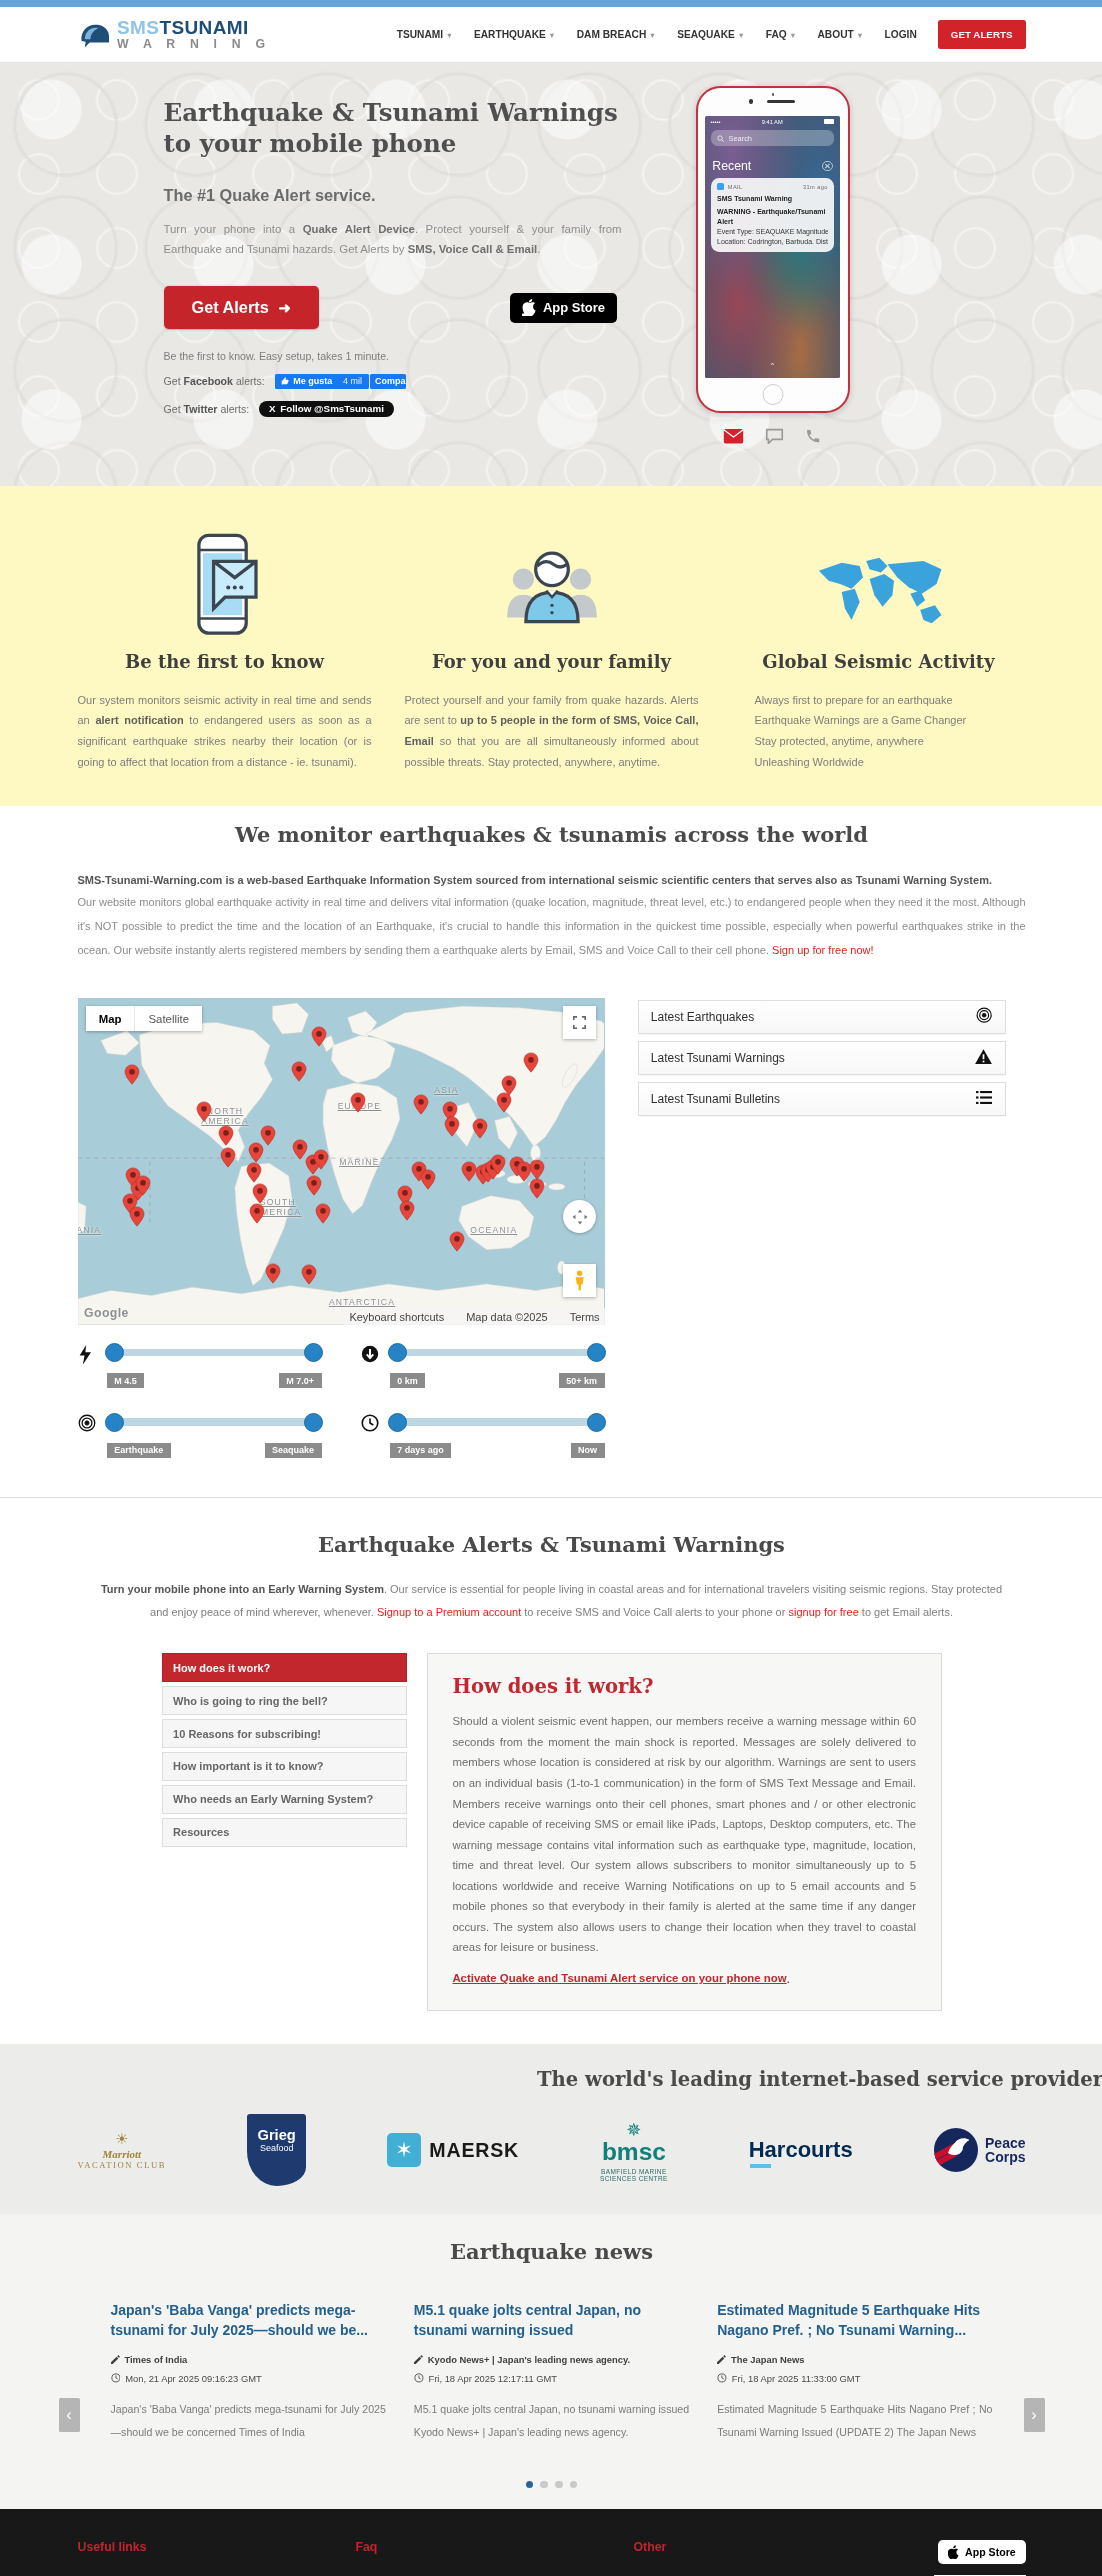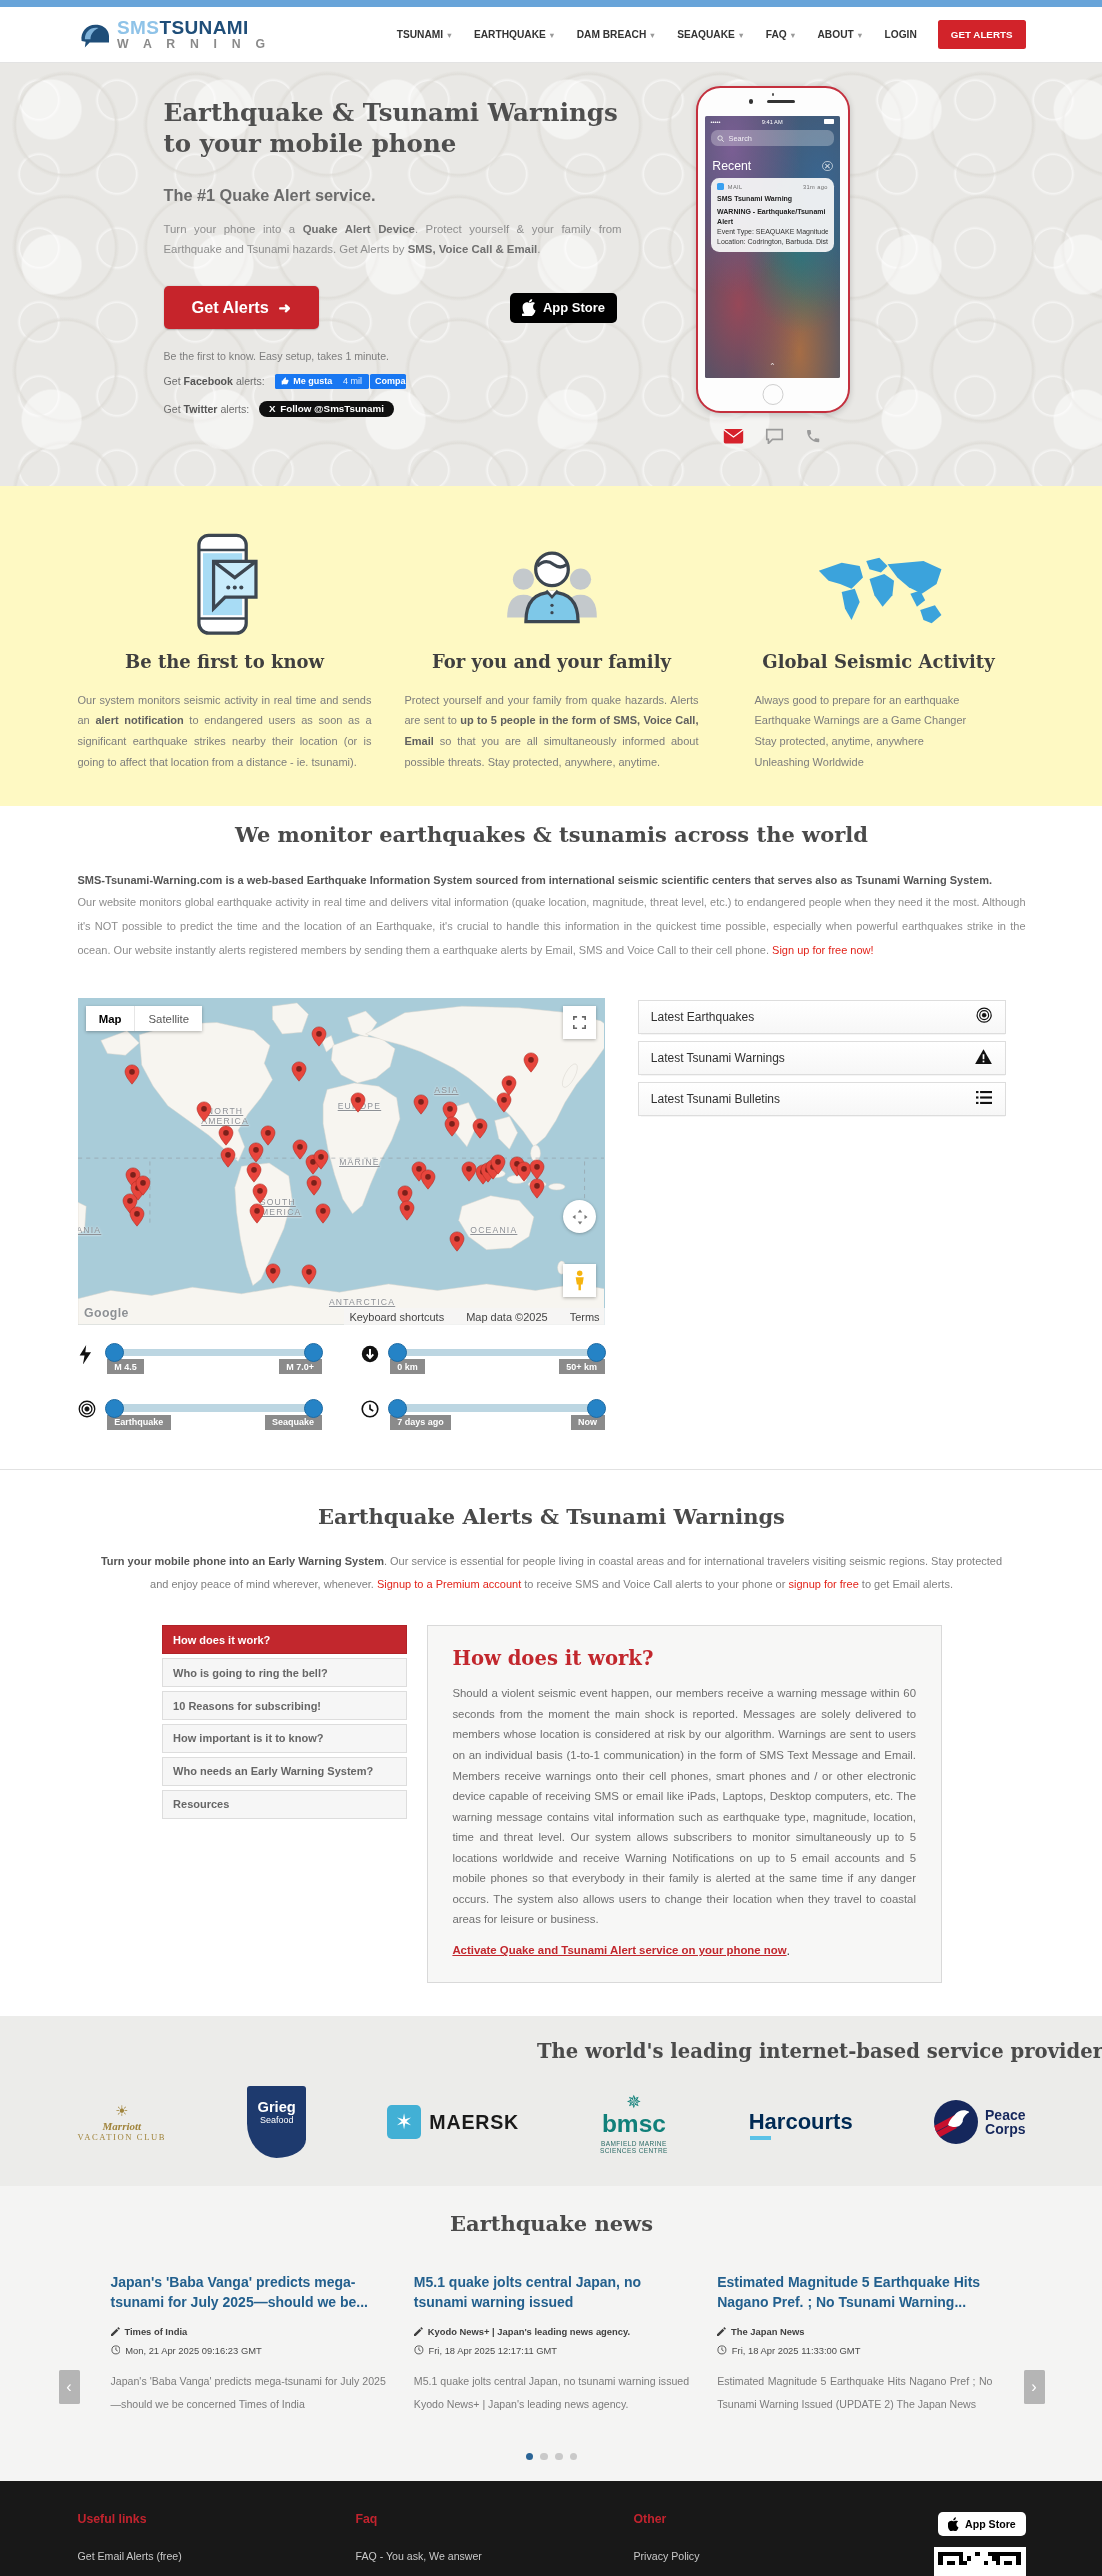--- a/index.html
+++ b/index.html
@@ -114,21 +114,21 @@
   .gmap-attrib { position:absolute; right:0; bottom:0; background:rgba(245,245,245,.8); font-size:11px; color:#444; padding:2.5px 4.9px; display:flex; gap:22px; z-index:5; }
   .gmap-attrib span { cursor:pointer; }
 
   .sliders { margin-top:18px; display:grid; grid-template-columns:1fr 1fr; column-gap:39px; row-gap:24.5px; }
   .slider { display:flex; gap:9.8px; }
   .s-icon { width:19.6px; flex:0 0 19.6px; padding-top:1.6px; }
   .s-body { flex:1; position:relative; }
   .s-track { height:7.4px; background:#bcd6e2; border-radius:1.6px; margin-top:5.7px; }
   .s-handle { position:absolute; top:0; width:19px; height:19px; border-radius:50%; background:#2583c6; border:0.8px solid #1d6aa3; cursor:pointer; }
   .s-handle.left { left:-1.6px; } .s-handle.right { right:-1.6px; }
-  .s-labels { display:flex; justify-content:space-between; margin-top:3px; }
+  .s-labels { display:flex; justify-content:space-between; margin-top:17px; }
   .s-lab { background:#8b8b8b; color:#fff; font-size:9px; font-weight:700; padding:2.5px 7.4px; }
 
   .side-col { width:368px; padding-top:1.6px; }
   .side-row { background:linear-gradient(#ffffff,#f7f7f7); border:0.8px solid #ddd; height:34px; display:flex; align-items:center; padding:0 12.3px; margin-bottom:7.4px; cursor:pointer; box-shadow:0 0.8px 0.8px rgba(0,0,0,.04); }
   .side-row .lbl { font-size:12px; color:#2f2f2f; }
   .side-row .ric { margin-left:auto; }
 
   .divider { border:none; border-top:0.8px solid #e2e2e2; margin:6.5px 0 0; }
 
   
@@ -379,21 +379,21 @@
             <path d="M70 6 L86 2 L96 12 L88 20 L74 16 Z"></path>
             <path d="M74 28 L92 22 L104 30 L102 48 L90 62 L80 48 Z"></path>
             <path d="M96 10 L140 6 L162 16 L156 34 L138 46 L122 38 L108 26 Z"></path>
             <path d="M124 46 L136 42 L142 54 L132 62 Z"></path>
             <path d="M136 66 L154 60 L162 72 L150 82 L140 78 Z"></path>
           </g>
         </svg>
       </div>
       <h3 class="f-title slab">Global Seismic Activity</h3>
       <div class="f-lines">
-        <div>Always good to prepare for an earthquake</div>
+        <div>Always first to prepare for an earthquake</div>
         <div>Earthquake Warnings are a Game Changer</div>
         <div>Stay protected, anytime, anywhere</div>
         <div>Unleashing Worldwide</div>
       </div>
     </div>
   </div>
 </section>
 
 <section class="monitor">
   <div class="container">

